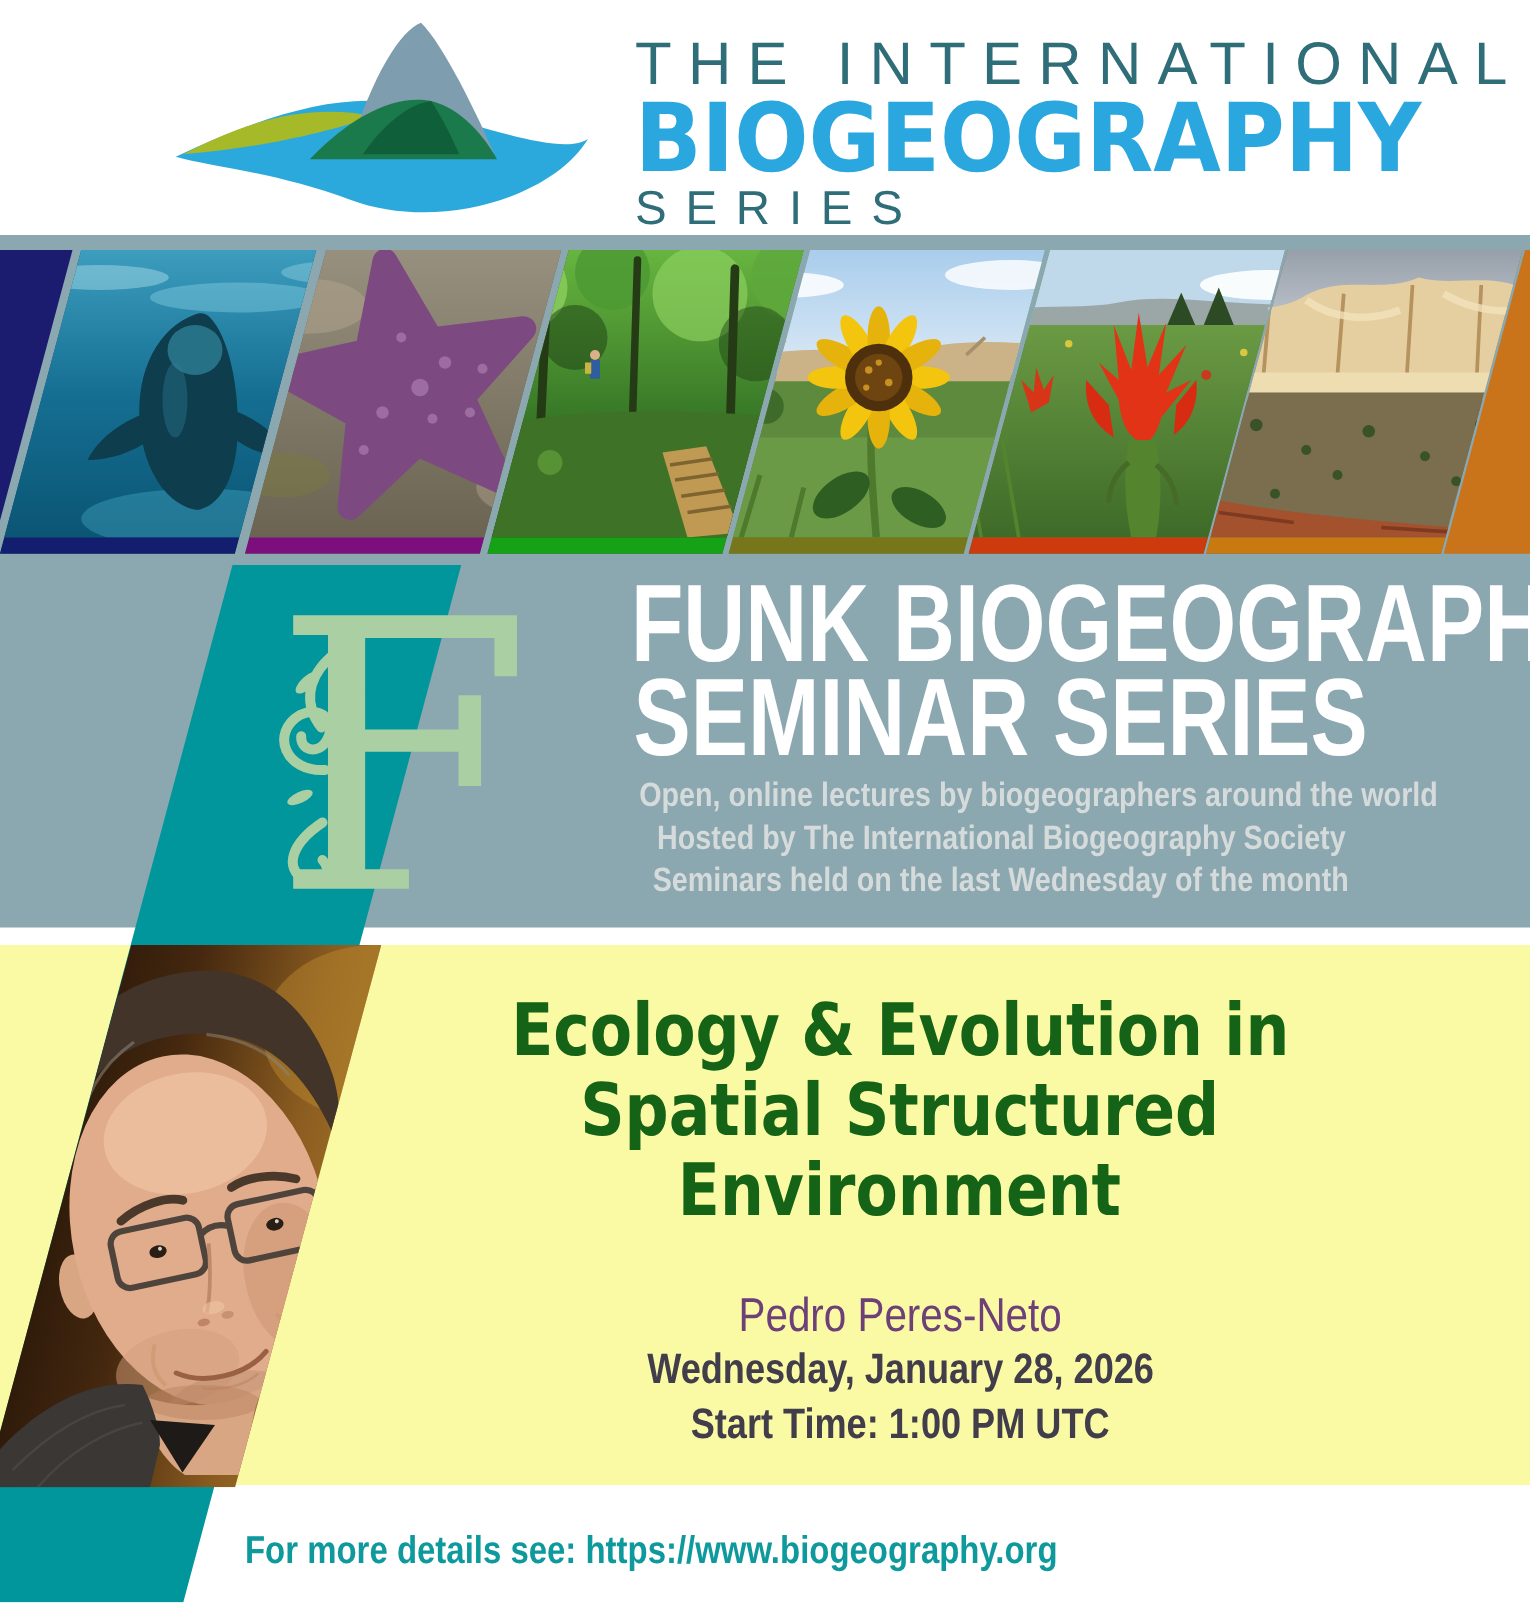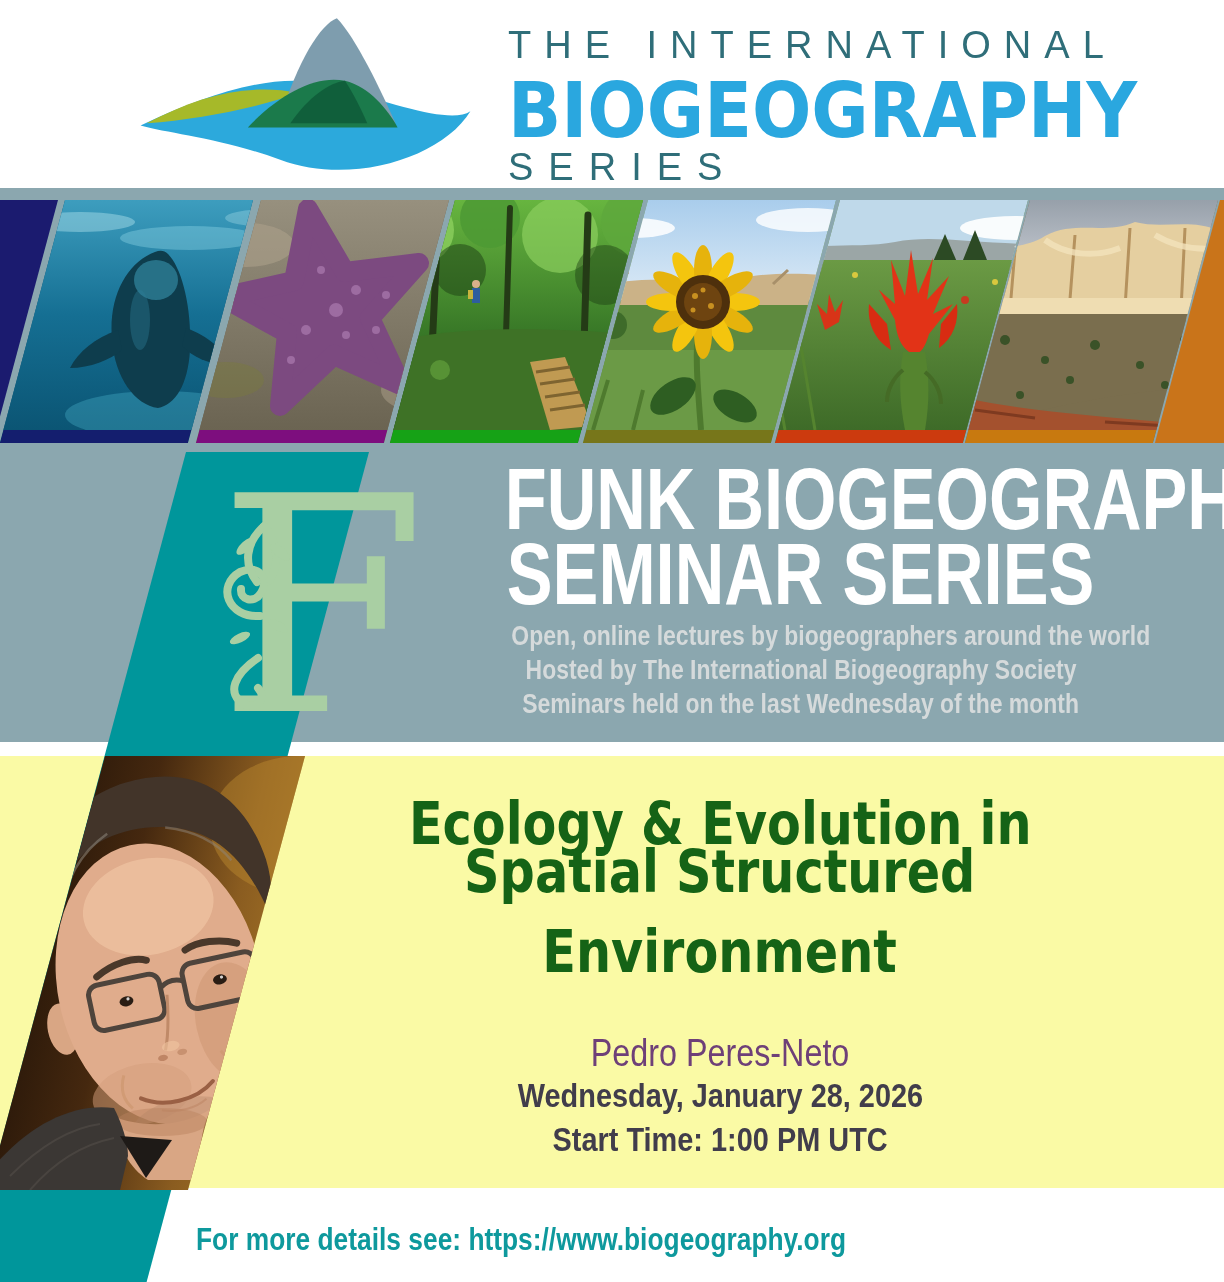--- a/index.html
+++ b/index.html
@@ -1,21 +1,21 @@
 <!DOCTYPE html>
 <html><head>
 <meta charset="utf-8">
 <style>
   html,body{margin:0;padding:0;background:#ffffff;}
   #poster{position:relative;width:1224px;height:1282px;background:#ffffff;overflow:hidden;
           font-family:"Liberation Sans",sans-serif;}
   
   #logo{position:absolute;left:138px;top:6px;width:335px;height:172px;}
   .brand{position:absolute;left:508px;white-space:nowrap;}
-  #brand1{top:24px;font-size:38px;font-weight:400;letter-spacing:13px;}
+  #brand1{top:24px;font-size:48px;font-weight:400;letter-spacing:13px;}
   #brand2{top:66px;font-size:76px;font-weight:bold;font-family:"DejaVu Sans",sans-serif;
           transform:scaleX(.92);transform-origin:left center;letter-spacing:0;}
   #brand3{top:146px;font-size:38px;font-weight:400;letter-spacing:15px;}
   
   #grayband{position:absolute;left:0;top:188px;width:1224px;height:554px;}
   
   .panel{position:absolute;top:200px;height:243px;transform:skewX(-15deg);
          transform-origin:0 0;overflow:hidden;}
   .pi{position:absolute;left:-75px;top:0;width:335px;height:230px;
       transform:skewX(15deg);transform-origin:0 0;}
@@ -37,21 +37,21 @@
   #sub1{position:absolute;top:620px;left:0;width:812px;text-align:right;}
   #sub2{position:absolute;top:654px;left:0;width:812px;text-align:center;}
   #sub3{position:absolute;top:688px;left:0;width:812px;text-align:center;}
   .cx{display:inline-block;transform:scaleX(.78);transform-origin:50% 50%;white-space:nowrap;}
   .cx85{display:inline-block;transform:scaleX(.85);transform-origin:50% 50%;white-space:nowrap;}
   
   #yellow{position:absolute;left:0;top:756px;width:1224px;height:432px;}
   #talk{position:absolute;left:280px;top:756px;width:880px;text-align:center;z-index:4;}
   .ttl{position:absolute;left:0;width:880px;text-align:center;
        font-family:"DejaVu Sans",sans-serif;font-weight:bold;font-size:58px;line-height:64px;}
-  #ttl1{top:36px;} #ttl2{top:84px;} #ttl3{top:164px;}
+  #ttl1{top:36px;} #ttl2{top:100px;} #ttl3{top:164px;}
   #speaker{position:absolute;left:0;top:276px;width:880px;text-align:center;
            font-weight:normal;font-size:38px;}
   .when{position:absolute;left:0;width:880px;text-align:center;font-weight:600;font-size:34px;}
   #date{top:320px;} #time{top:364px;}
   
   #portrait{position:absolute;left:0;top:756px;width:330px;height:434px;z-index:6;
             clip-path:polygon(105px 0,305px 0,188px 434px,-12px 434px);}
   #portrait svg{position:absolute;left:0;top:0;width:330px;height:434px;}
   
   #footer{position:absolute;left:196px;top:1222px;z-index:4;font-weight:bold;font-size:31px;}

